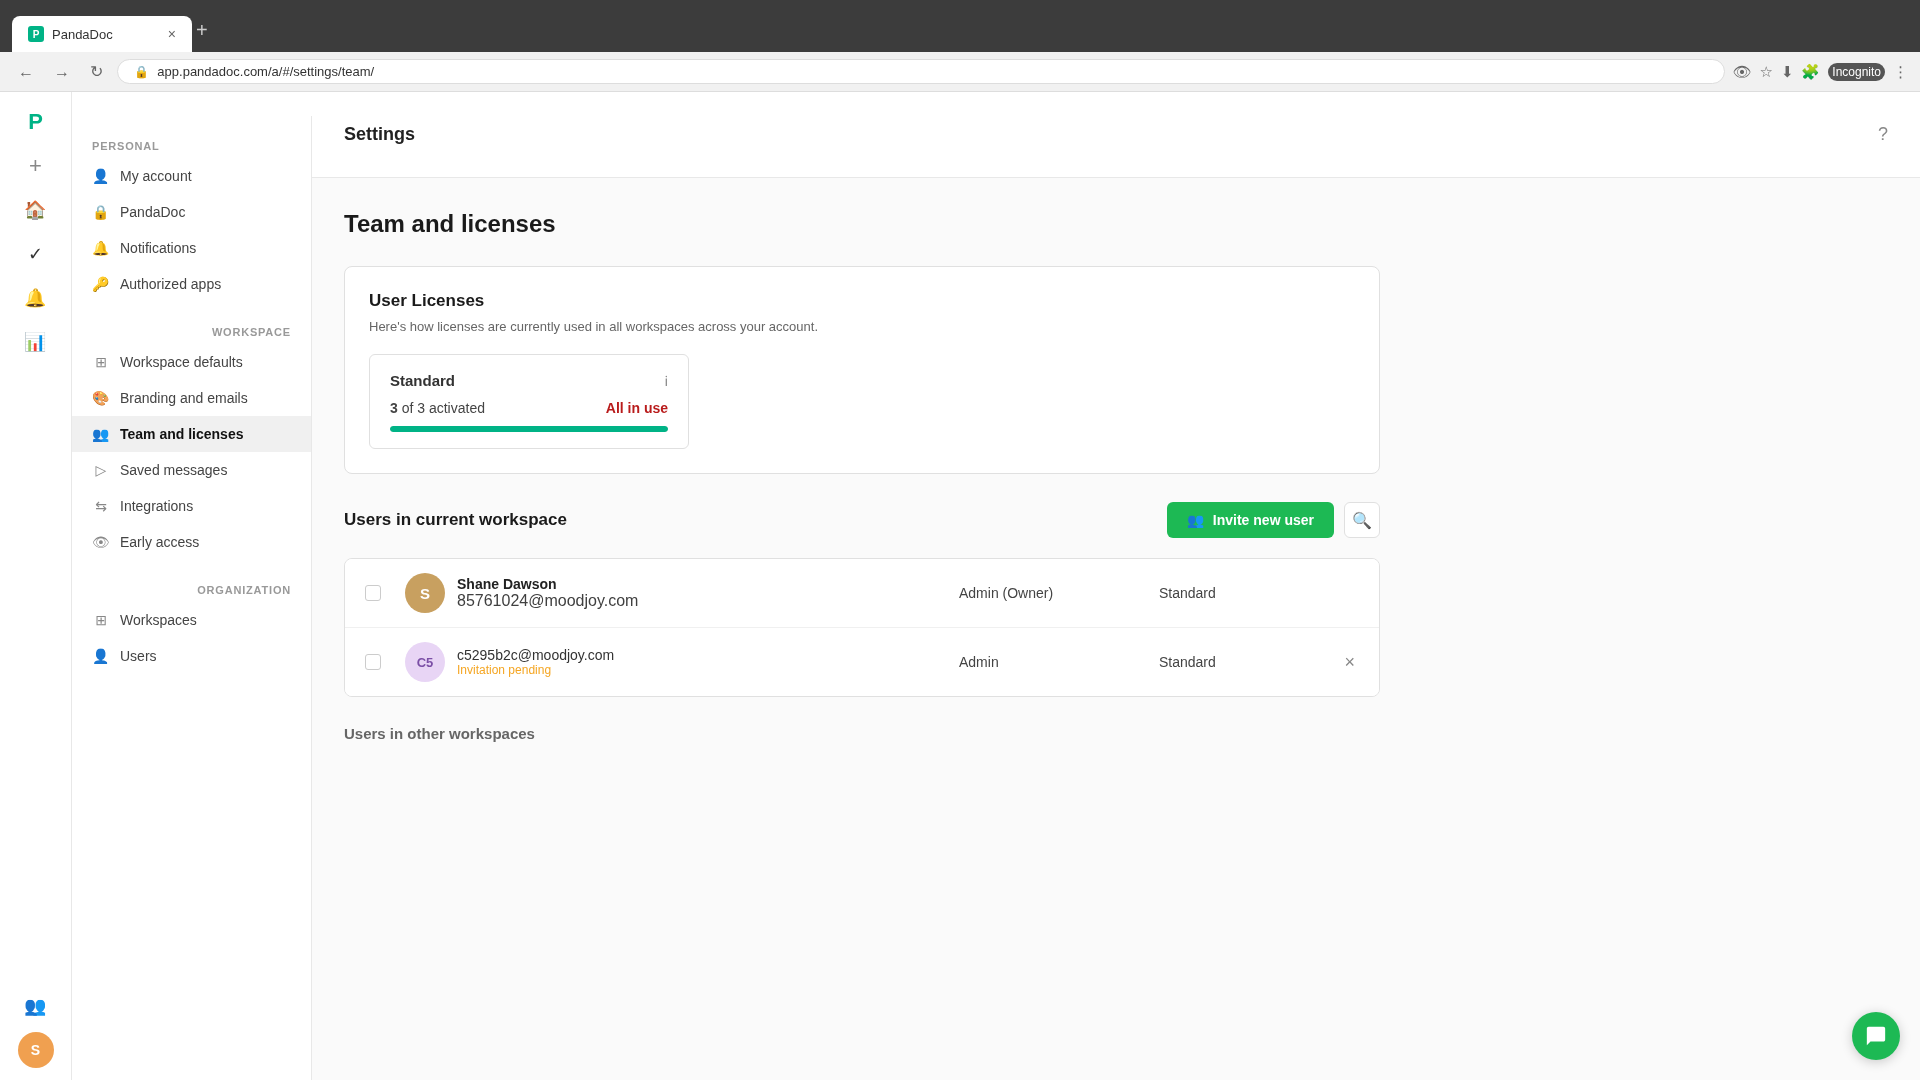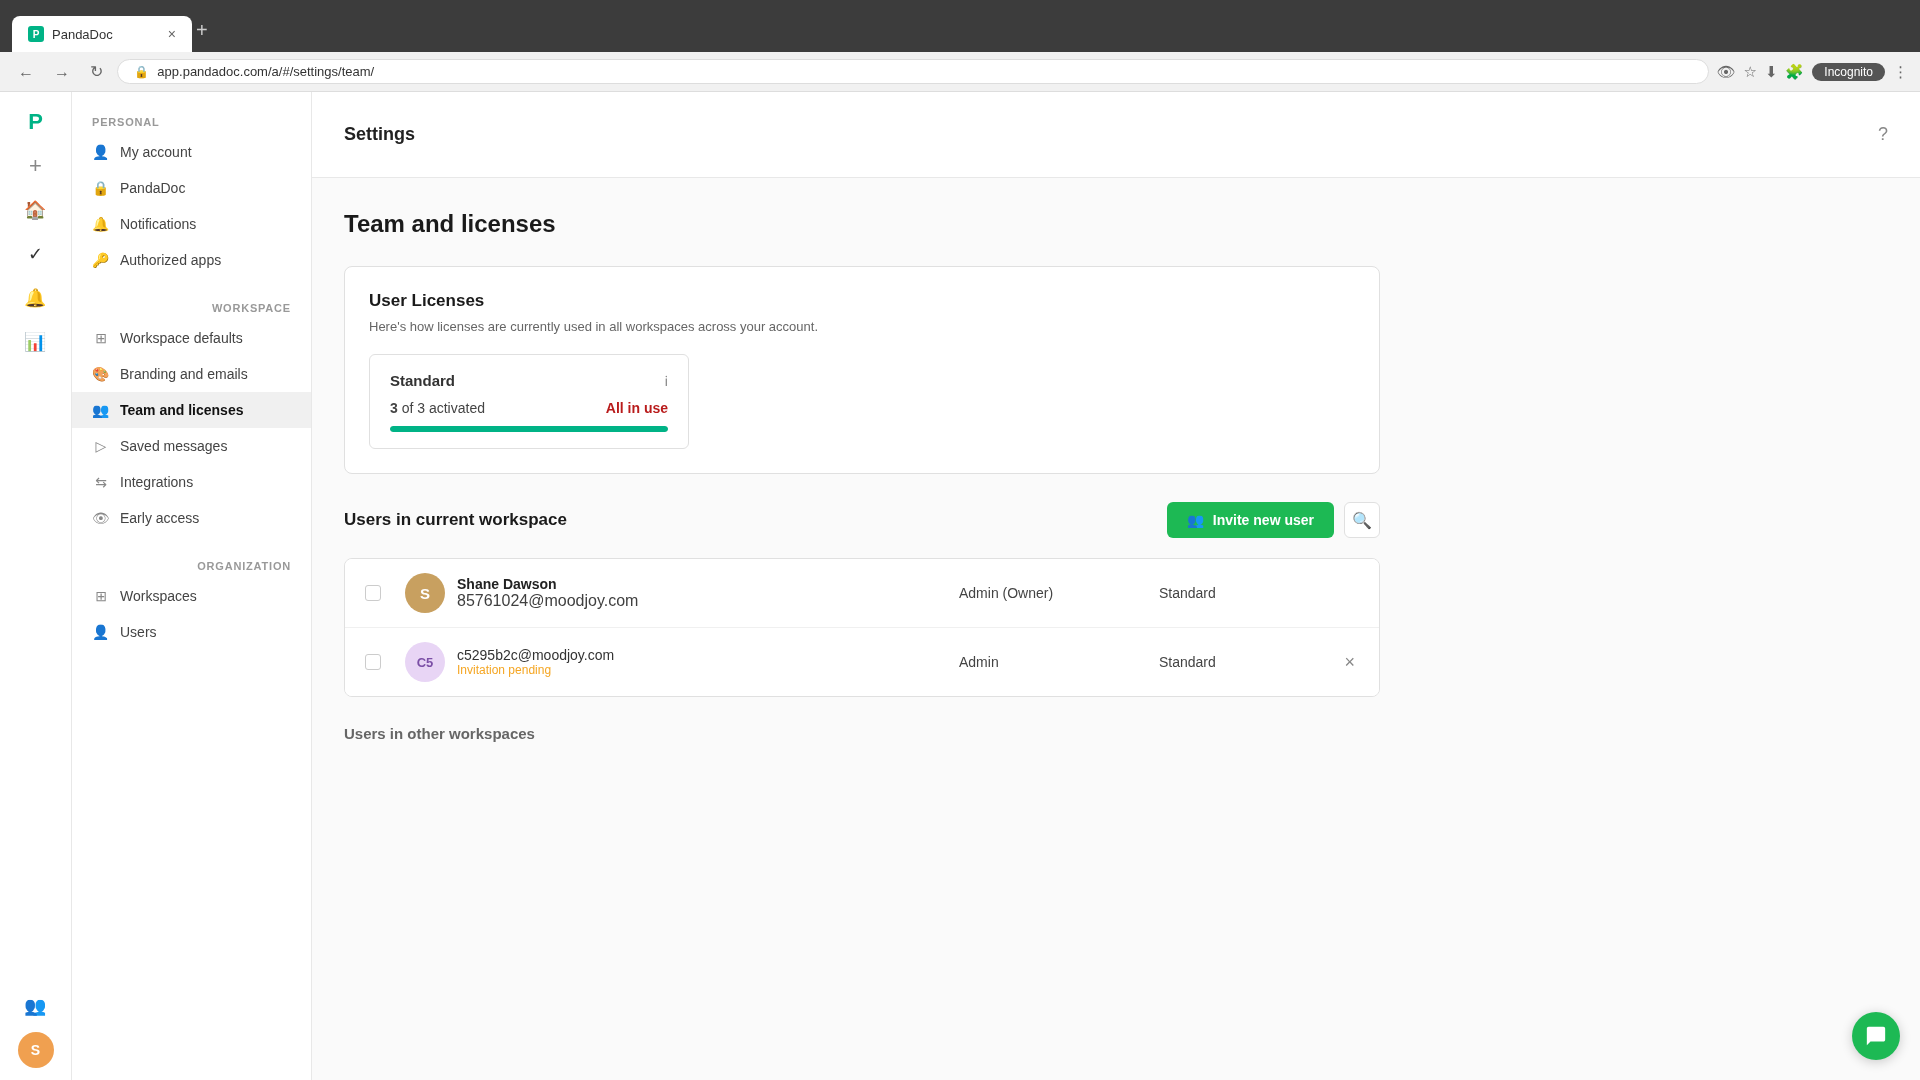--- a/index.html
+++ b/index.html
@@ -12,34 +12,34 @@
     .browser-tab-icon { width: 16px; height: 16px; background: #00b386; border-radius: 3px; display: flex; align-items: center; justify-content: center; color: white; font-size: 10px; font-weight: bold; }
     .browser-tab-title { font-size: 13px; color: #333; flex: 1; }
     .browser-tab-close { color: #666; font-size: 14px; cursor: pointer; }
     .browser-tab-new { color: #ccc; font-size: 20px; margin-left: 4px; cursor: pointer; align-self: center; }
     .browser-nav { background: #f1f1f1; height: 40px; display: flex; align-items: center; padding: 0 12px; gap: 8px; border-bottom: 1px solid #ddd; }
     .nav-btn { background: none; border: none; color: #666; cursor: pointer; font-size: 16px; padding: 4px 6px; border-radius: 4px; }
     .address-bar { flex: 1; background: #fff; border: 1px solid #ddd; border-radius: 20px; padding: 4px 16px; font-size: 13px; color: #333; display: flex; align-items: center; }
     .address-bar-lock { color: #888; margin-right: 8px; font-size: 12px; }
     .nav-icons { display: flex; gap: 8px; align-items: center; }
     .nav-icon { color: #666; font-size: 15px; cursor: pointer; }
-    .incognito-badge { background: #555; color: #fff; padding: 2px 12px; border-radius: 12px; font-size: 12px; display: flex; align-items: center; gap: 4px; }
+    .incognito-badge { background: #555; color: #fff; padding: 2px 4px; border-radius: 12px; font-size: 12px; display: flex; align-items: center; gap: 4px; }
 
     
     .app { display: flex; flex: 1; overflow: hidden; }
 
     
     .icon-rail { width: 72px; background: #fff; border-right: 1px solid #e8e8e8; display: flex; flex-direction: column; align-items: center; padding: 12px 0; gap: 8px; }
     .rail-avatar { width: 36px; height: 36px; border-radius: 50%; background: #f0a050; display: flex; align-items: center; justify-content: center; color: #fff; font-size: 14px; font-weight: bold; cursor: pointer; }
     .rail-icon { width: 36px; height: 36px; display: flex; align-items: center; justify-content: center; color: #888; cursor: pointer; border-radius: 6px; font-size: 18px; }
     .rail-icon.active { color: #333; }
     .rail-spacer { flex: 1; }
 
     
-    .sidebar { width: 240px; background: #fff; border-right: 1px solid #e8e8e8; overflow-y: auto; padding: 16px 0; }
+    .sidebar { width: 240px; background: #fff; border-right: 1px solid #e8e8e8; overflow-y: auto; padding: 16px 0; margin-top: 24px; }
     .sidebar-header { font-size: 11px; font-weight: 600; color: #999; padding: 8px 20px 6px; letter-spacing: 0.8px; text-transform: uppercase; }
     .sidebar-item { display: flex; align-items: center; gap: 10px; padding: 9px 20px; cursor: pointer; color: #444; font-size: 14px; border-radius: 0; }
     .sidebar-item.active { background: #f0f0f0; font-weight: 600; color: #111; }
     .sidebar-item-icon { width: 18px; height: 18px; display: flex; align-items: center; justify-content: center; color: #888; flex-shrink: 0; }
     .sidebar-section { margin-top: 16px; text-align: right; }
 
     
     .main-content { flex: 1; overflow-y: auto; background: #fafafa; }
     .settings-header { padding: 32px 32px; background: #fff; border-bottom: 1px solid #e8e8e8; display: flex; align-items: center; justify-content: space-between; }
     .settings-title { font-size: 18px; font-weight: 600; color: #222; }

